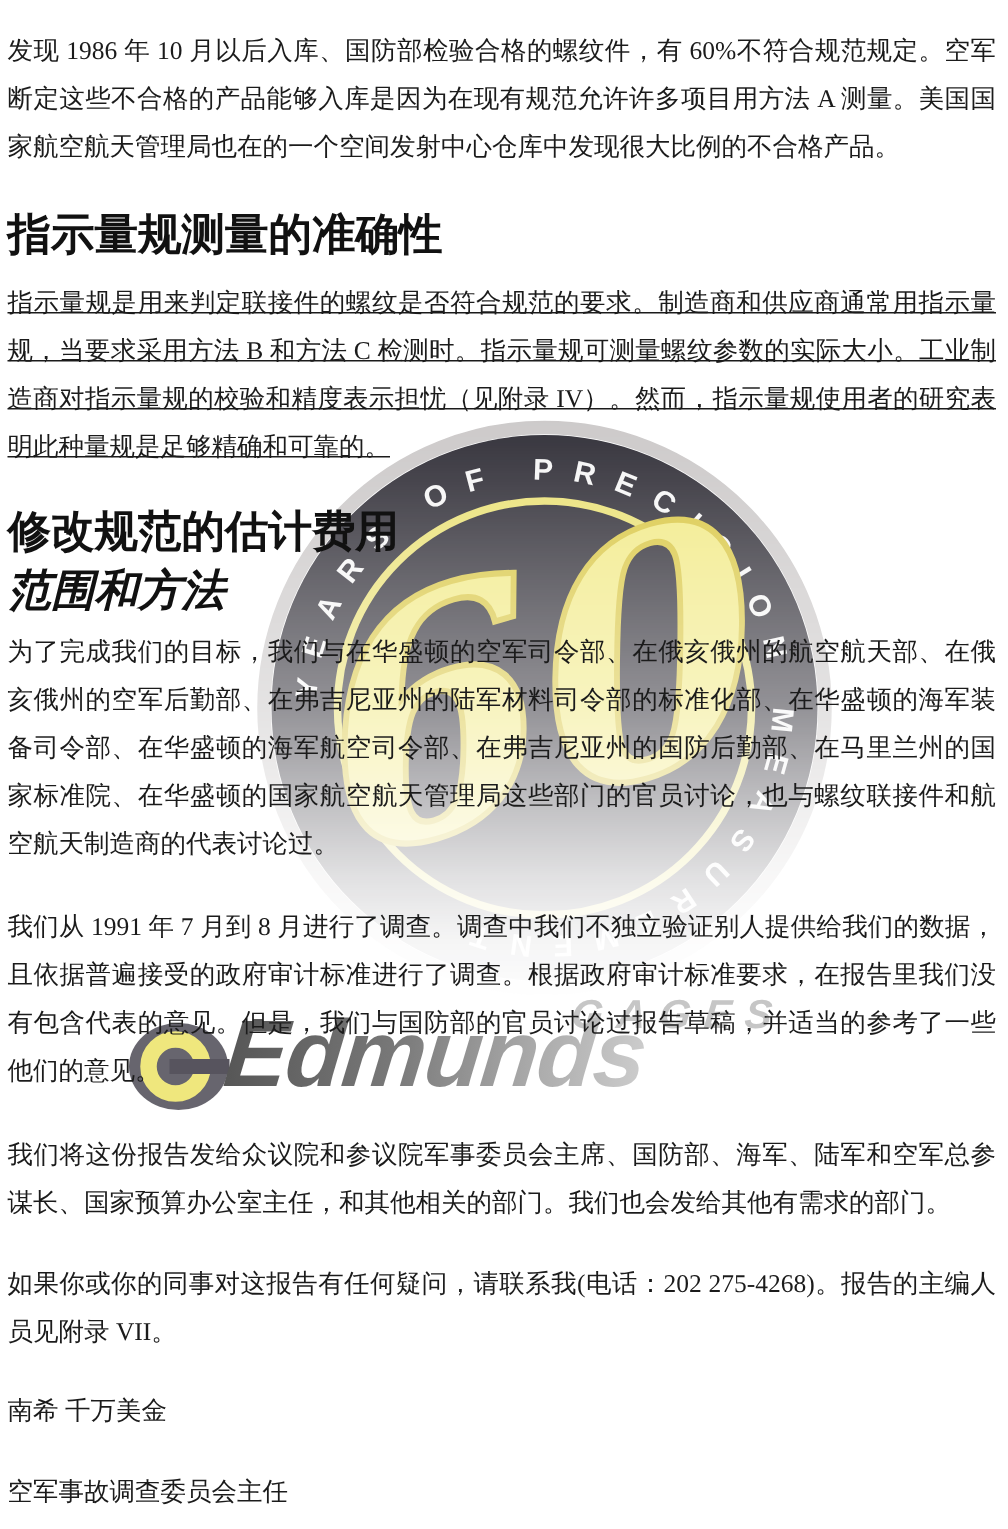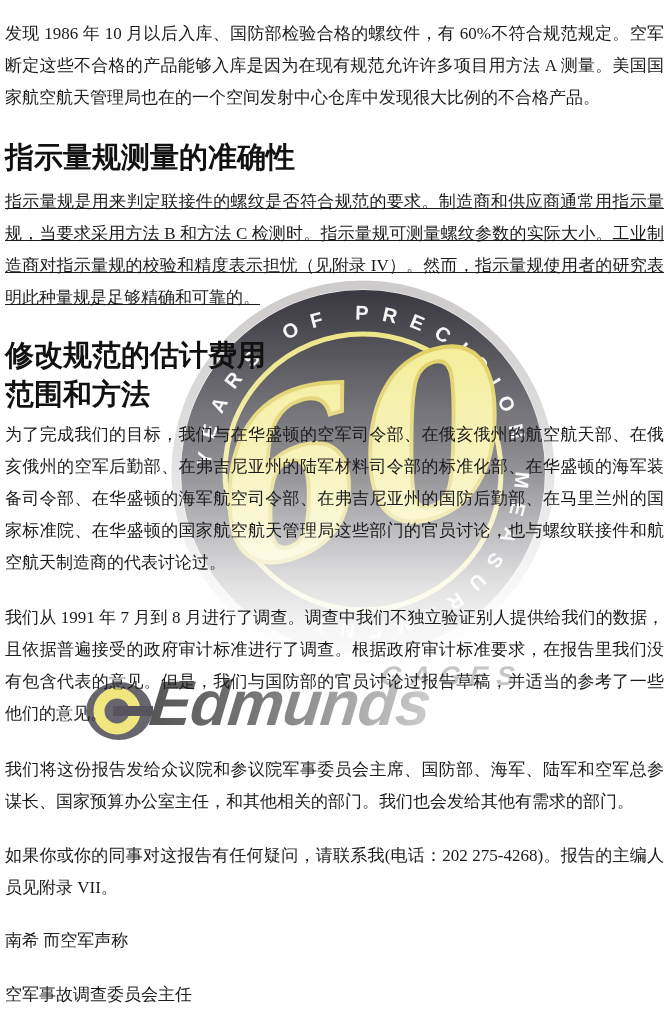--- a/index.html
+++ b/index.html
@@ -69,21 +69,21 @@
   }
   .content h2{
     margin:0;font-family:"Liberation Sans","DejaVu Sans",sans-serif;
     font-weight:700;font-size:29px;line-height:30px;color:#111111;
   }
   .m-intro{margin-top:18px !important;}
   .m-h1{margin-top:28px !important;}
   .m-p2{margin-top:14px !important;text-decoration:underline;}
   .m-h2{margin-top:26px !important;}
   .m-p3{margin-top:10px !important;}
-  .m-h3{margin-top:9px !important;}
+  .m-h3{margin-top:9px !important;font-style:italic;}
   .m-p4{margin-top:10px !important;}
   .m-p5{margin-top:20px !important;}
   .m-p6{margin-top:23px !important;}
   .m-p7{margin-top:24px !important;}
   .m-p8{margin-top:22px !important;}
   .m-sig1{margin-top:21px !important;}
   .m-sig2{margin-top:22px !important;}
   .strike{text-decoration:line-through;}
 </style>
 </head>
@@ -134,18 +134,18 @@
 
     <p class="m-p4">为了完成我们的目标，我们与在华盛顿的空军司令部、在俄亥俄州的航空航天部、在俄亥俄州的空军后勤部、在弗吉尼亚州的陆军材料司令部的标准化部、在华盛顿的海军装备司令部、在华盛顿的海军航空司令部、在弗吉尼亚州的国防后勤部、在马里兰州的国家标准院、在华盛顿的国家航空航天管理局这些部门的官员讨论，也与螺纹联接件和航空航天制造商的代表讨论过。</p>
 
 
     <p class="m-p6">我们从 1991 年 7 月到 8 月进行了调查。调查中我们不独立验证别人提供给我们的数据，且依据普遍接受的政府审计标准进行了调查。根据政府审计标准要求，在报告里我们没有包含代表的意见。但是，我们与国防部的官员讨论过报告草稿，并适当的参考了一些他们的意见。</p>
 
     <p class="m-p7">我们将这份报告发给众议院和参议院军事委员会主席、国防部、海军、陆军和空军总参谋长、国家预算办公室主任，和其他相关的部门。我们也会发给其他有需求的部门。</p>
 
     <p class="m-p8">如果你或你的同事对这报告有任何疑问，请联系我(电话：202 275-4268)。报告的主编人员见附录 VII。</p>
 
-    <p class="m-sig1">南希 而空军声称</p>
+    <p class="m-sig1">南希 千万美金</p>
 
     <p class="m-sig2">空军事故调查委员会主任</p>
 
   </div>
 </div>
 
 </body></html>

